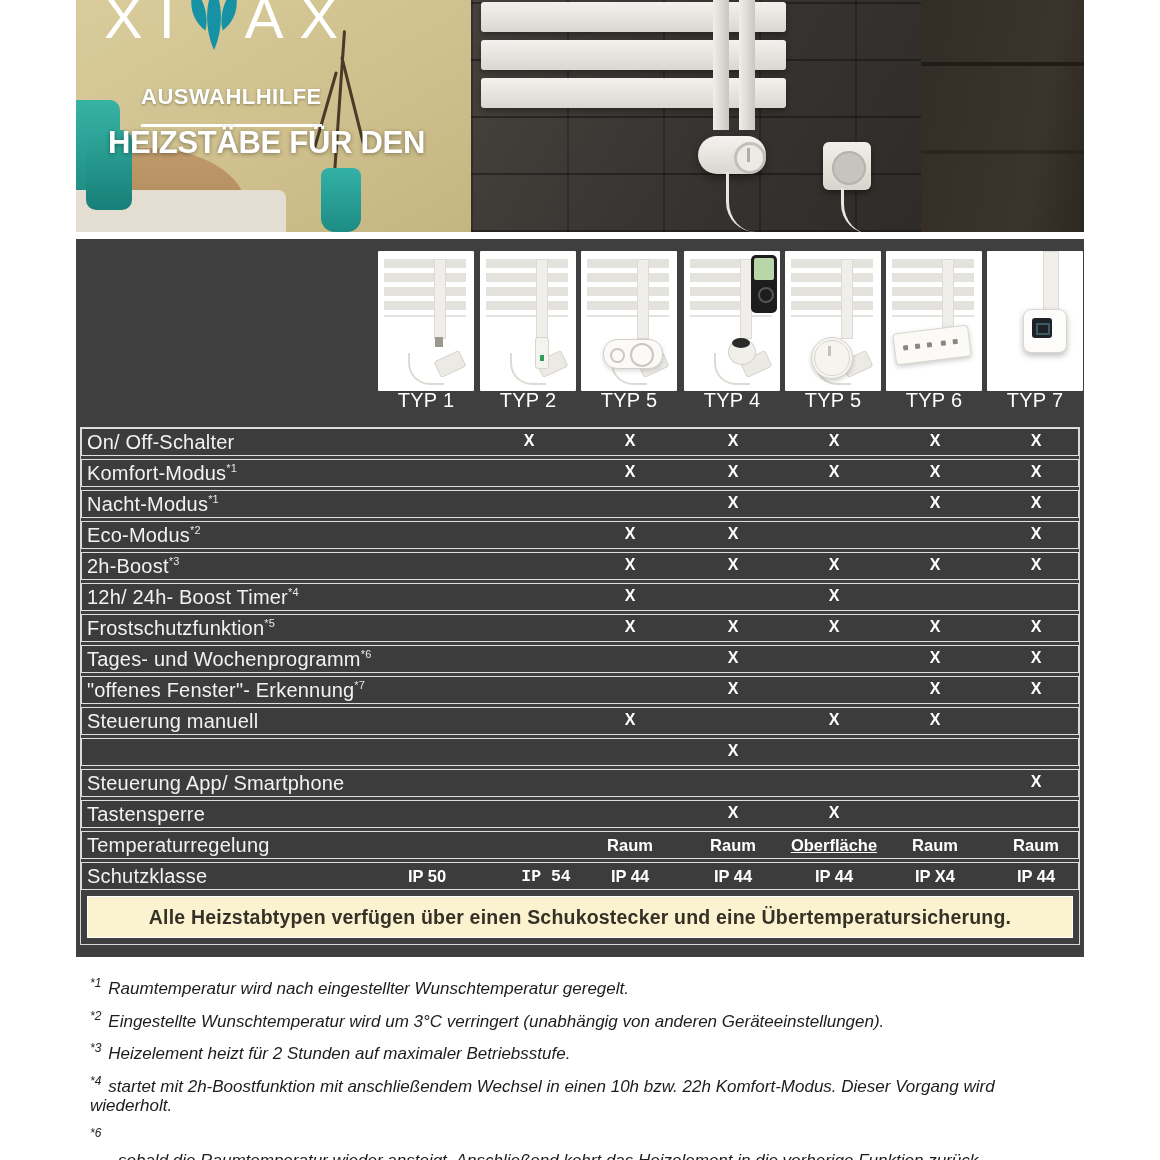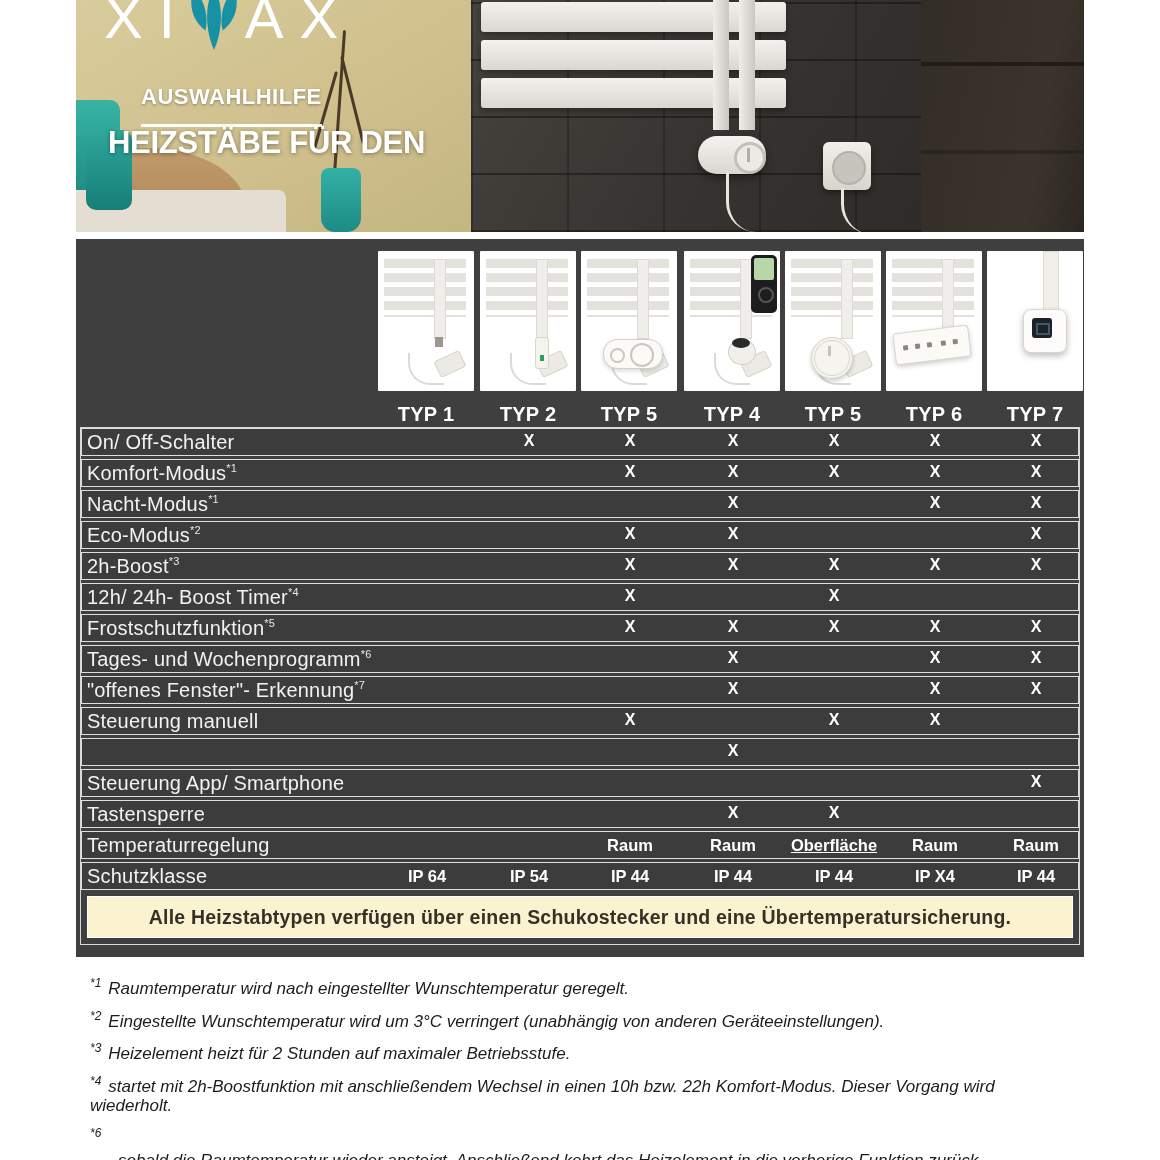--- a/index.html
+++ b/index.html
@@ -77,22 +77,22 @@
     border:4px double #d8d6cf;box-shadow:0 2px 4px rgba(0,0,0,.2);}
   .acc-knob:after{content:"";position:absolute;left:13px;top:5px;width:3px;height:10px;background:#c4c2bb;}
   .acc-panel{position:absolute;left:8px;top:78px;width:74px;height:30px;background:#fbfaf7;border:1px solid #d8d6cf;
     border-radius:4px;transform:rotate(-7deg);box-shadow:0 2px 5px rgba(0,0,0,.2);}
   .acc-panel i{position:absolute;top:12px;width:5px;height:5px;background:#8a8880;border-radius:1px;}
   .pole{position:absolute;left:56px;top:0;width:14px;height:60px;background:#f1efe9;border:1px solid #dcdad3;}
   .acc-box{position:absolute;left:36px;top:58px;width:42px;height:42px;background:#fdfcfa;border:1px solid #d8d6cf;
     border-radius:8px;box-shadow:0 3px 6px rgba(0,0,0,.25);}
   .acc-box .scr{position:absolute;left:8px;top:8px;width:20px;height:20px;background:#1e2226;border-radius:3px;}
   .acc-box .scr:after{content:"";position:absolute;left:4px;top:5px;width:10px;height:8px;border:2px solid #3d5b66;}
-  .typ-label{position:absolute;top:164px;width:102px;text-align:center;color:#ffffff;
-    font-size:20px;font-weight:700;letter-spacing:.3px;}
+  .typ-label{position:absolute;top:150px;width:102px;text-align:center;color:#ffffff;
+    font-size:20px;font-weight:400;letter-spacing:.3px;}
   .rows-wrap{position:absolute;left:4px;top:188px;width:1000px;border:1px solid #d8d8d8;
     background:#3f3f3f;box-sizing:border-box;padding:0;}
   .frow{position:relative;height:28px;margin:0 0 3px 0;background:#3c3c3c;border:1px solid #dfdfdf;
     box-sizing:border-box;}
   .frow:first-child{margin-top:0;}
   .flabel{position:absolute;left:5px;top:2px;color:#f2f2f2;font-size:20px;letter-spacing:.2px;white-space:nowrap;}
   .flabel sup{font-size:11px;color:#e8e8e8;}
   .fcell{position:absolute;top:3px;width:102px;text-align:center;color:#ffffff;font-weight:700;font-size:16px;}
   .fcell.txt{font-size:16.5px;top:4px;}
   .banner{margin:6px;height:40px;background:#fbf3cf;border:1px solid #ffffff;
@@ -307,22 +307,22 @@
       <div class="frow">
         <span class="flabel">Temperaturregelung</span>
         <span class="fcell txt" style="left: 497px;">Raum</span>
         <span class="fcell txt" style="left: 600px;">Raum</span>
         <span class="fcell txt" style="left: 701px; text-decoration: underline;">Oberfläche</span>
         <span class="fcell txt" style="left: 802px;">Raum</span>
         <span class="fcell txt" style="left: 903px;">Raum</span>
       </div>
       <div class="frow">
         <span class="flabel">Schutzklasse</span>
-        <span class="fcell txt" style="left: 294px;">IP 64</span>
-        <span class="fcell txt" style="left: 396px;">IP 54</span>
+        <span class="fcell txt" style="left: 294px;">IP 50</span>
+        <span class="fcell txt" style="left: 413px; font-family: Liberation Mono, monospace;">IP 54</span>
         <span class="fcell txt" style="left: 497px;">IP 44</span>
         <span class="fcell txt" style="left: 600px;">IP 44</span>
         <span class="fcell txt" style="left: 701px;">IP 44</span>
         <span class="fcell txt" style="left: 802px;">IP X4</span>
         <span class="fcell txt" style="left: 903px;">IP 44</span>
       </div>
       <div class="banner">
         <span>Alle Heizstabtypen verfügen über einen Schukostecker und eine Übertemperatursicherung.</span>
       </div>
     </div>

